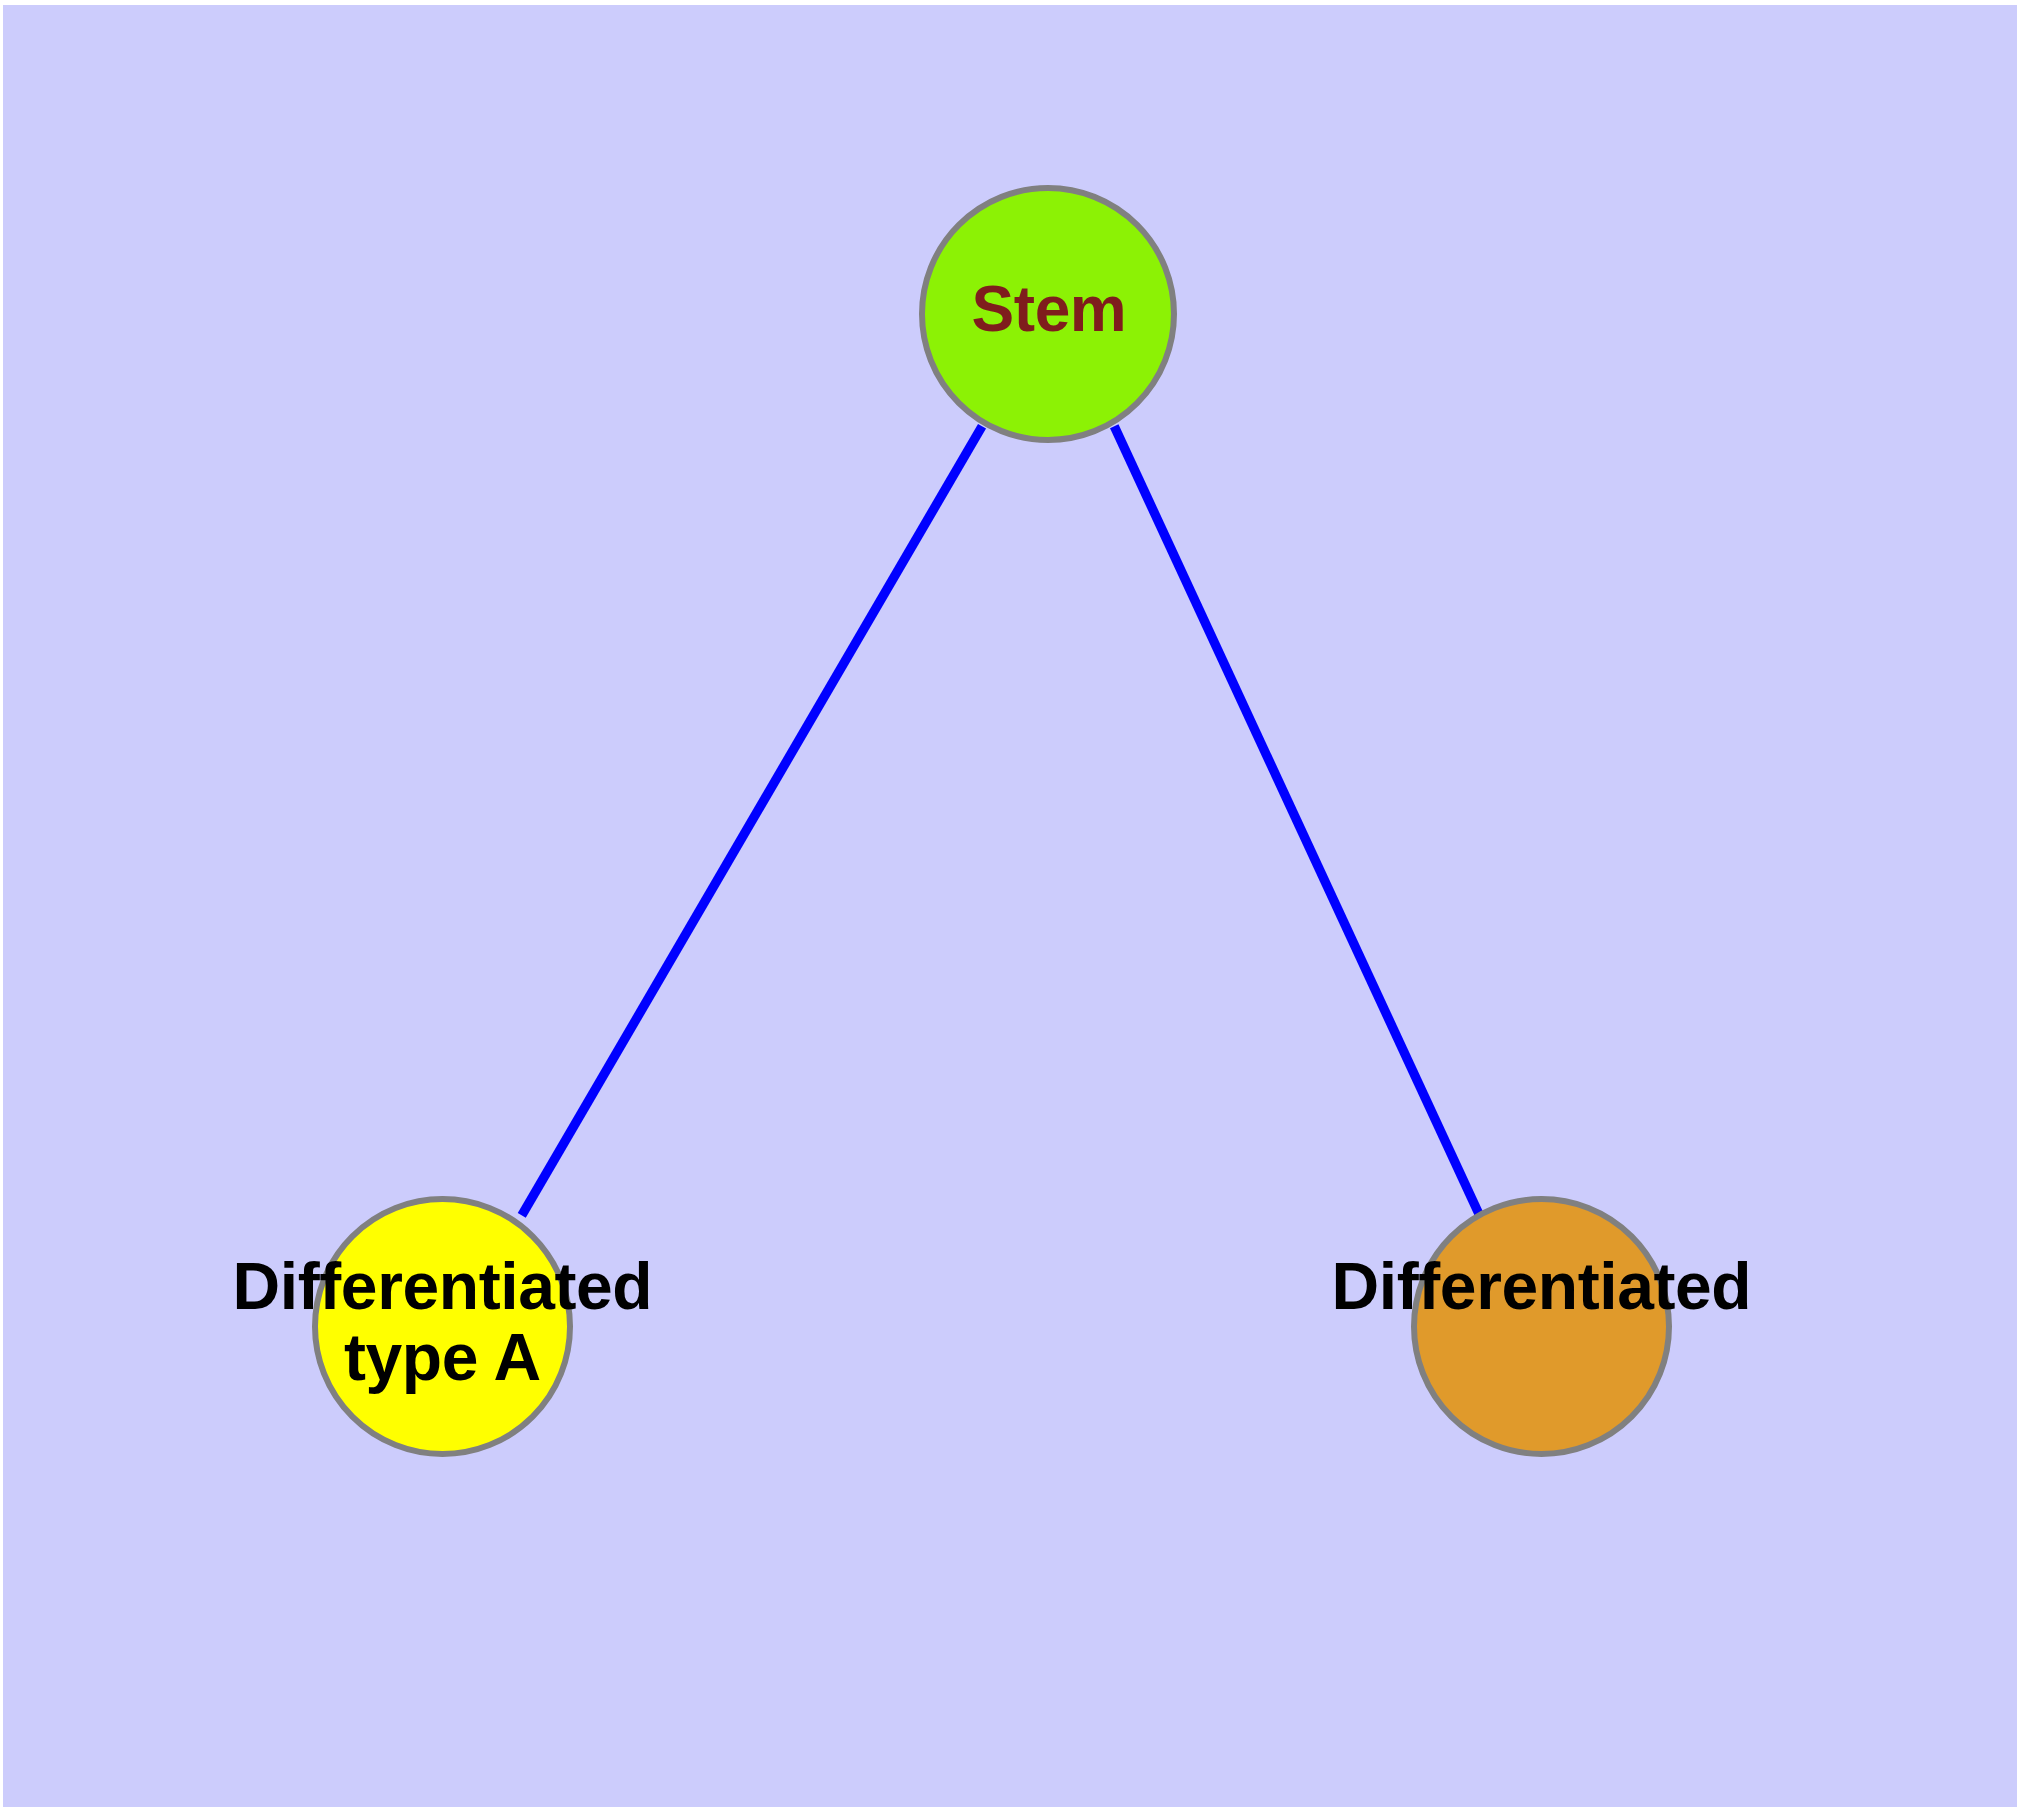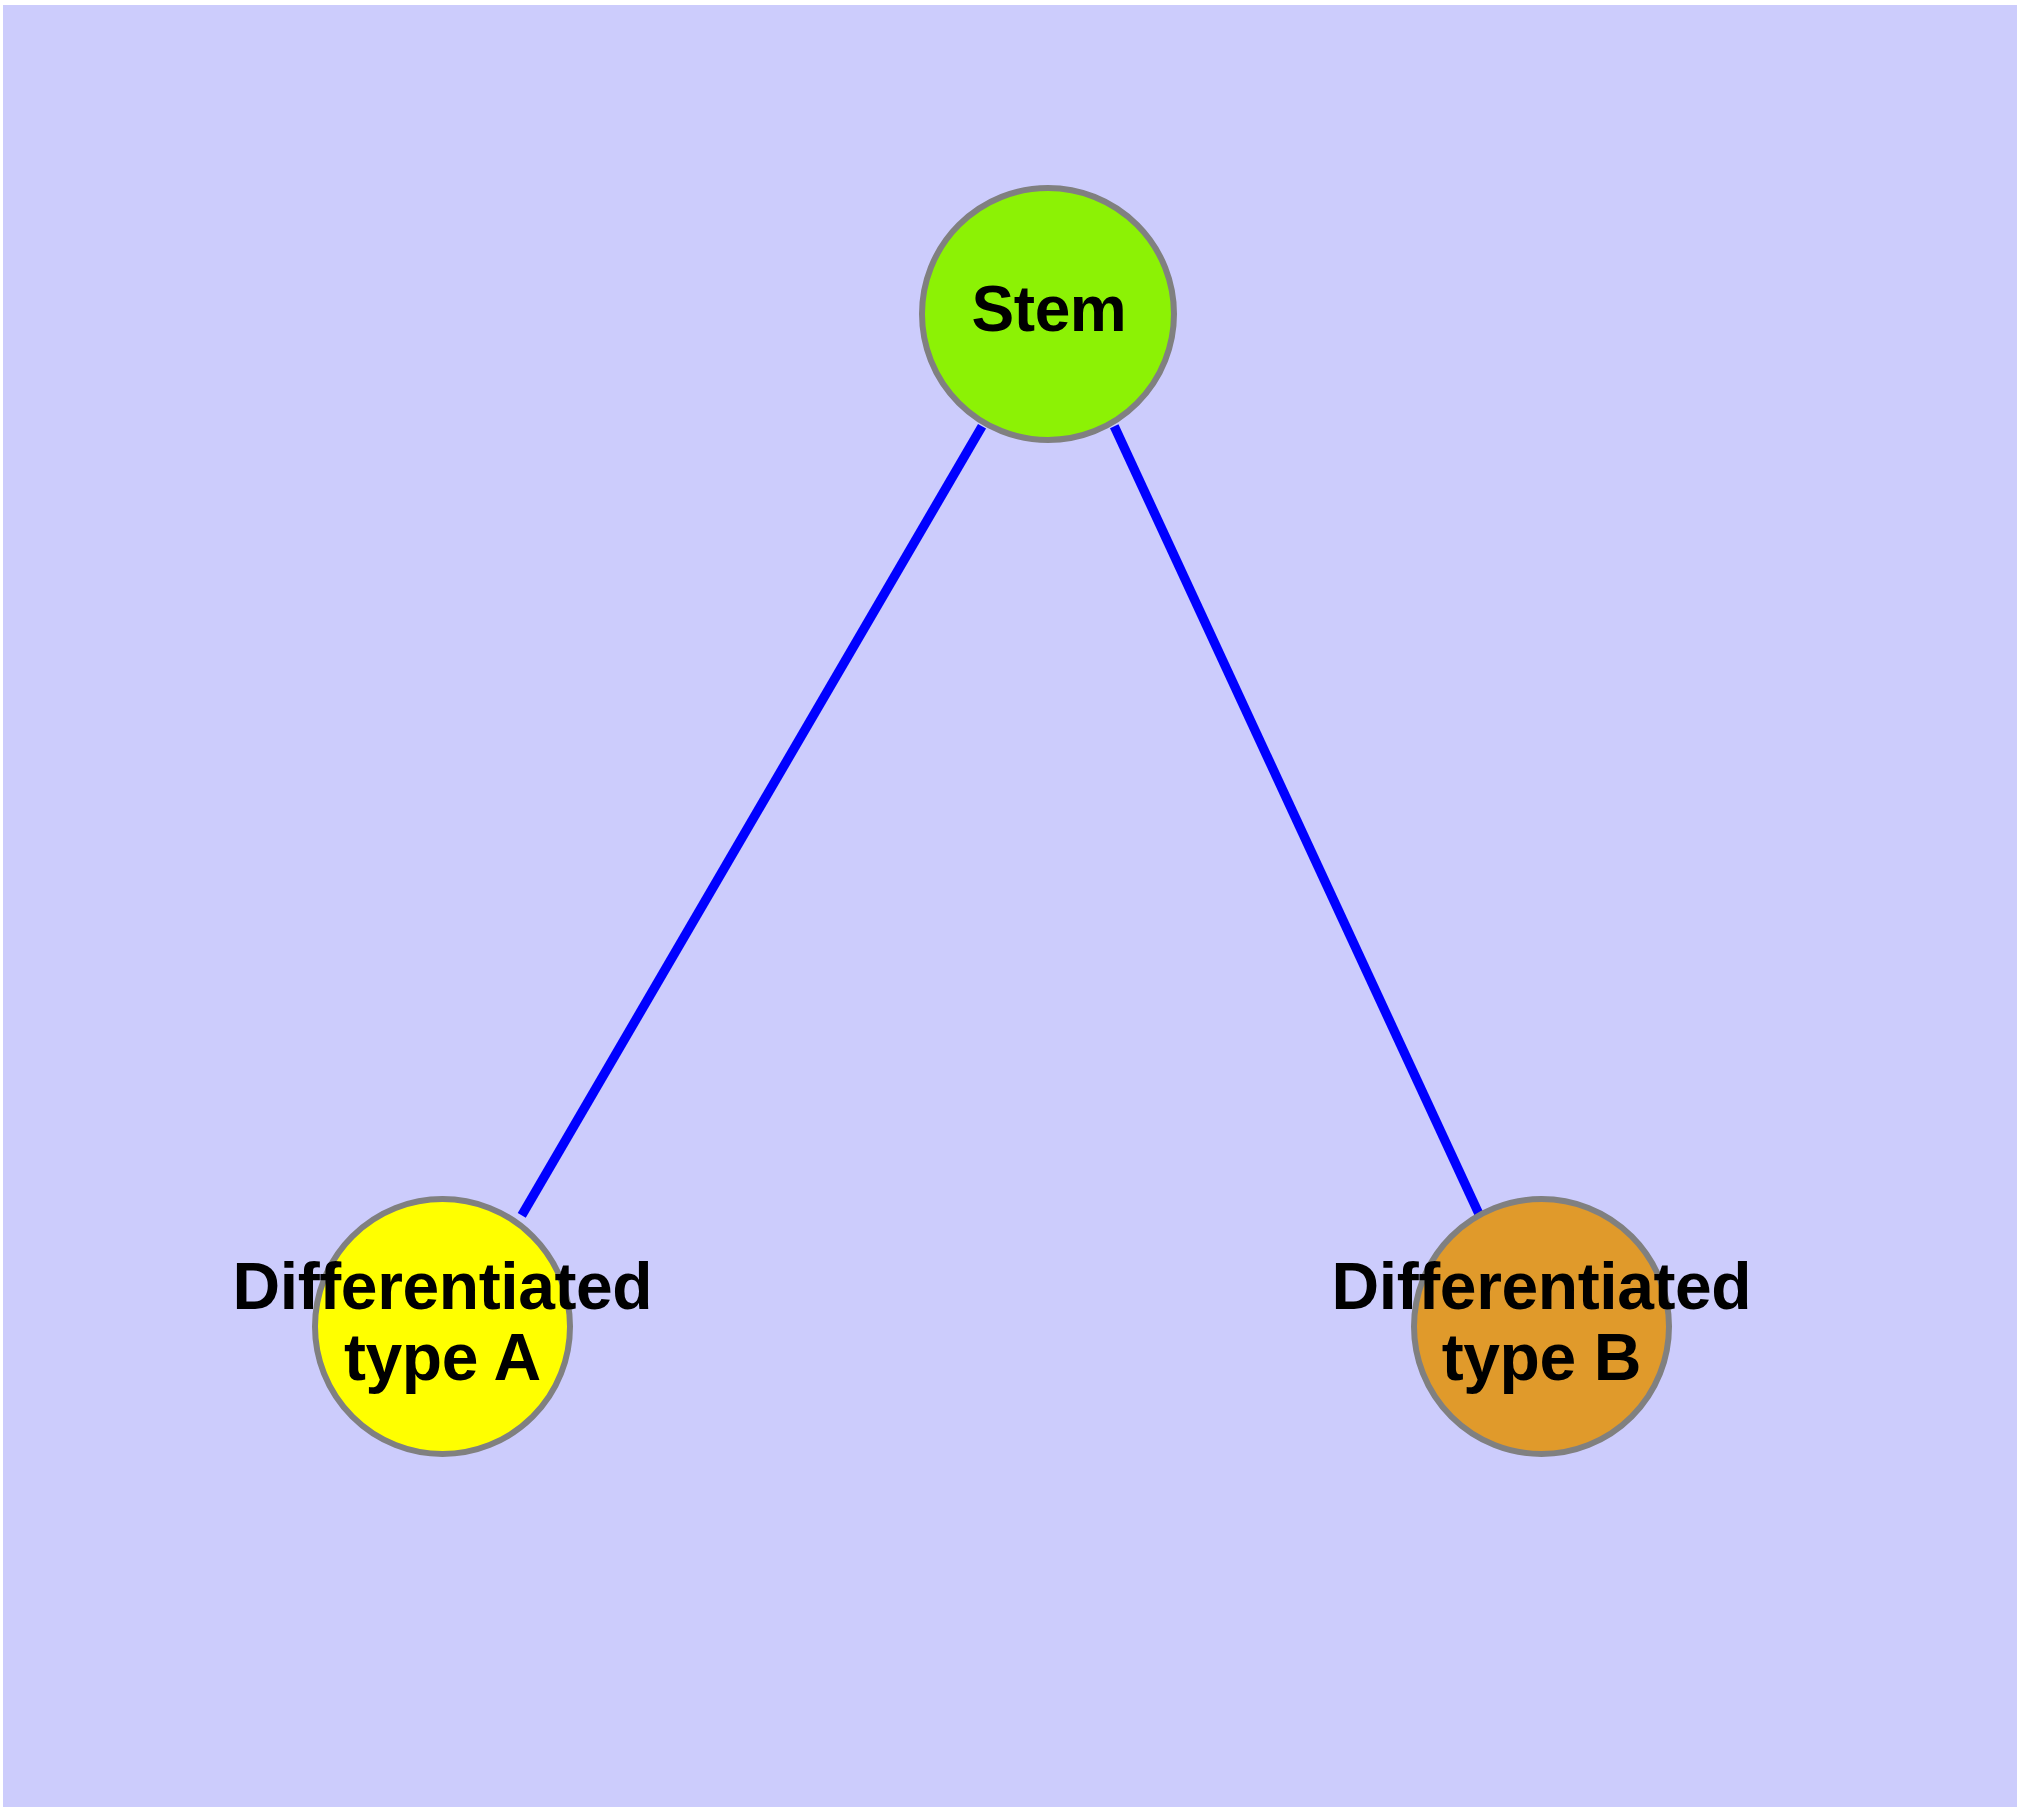--- a/index.html
+++ b/index.html
@@ -120,22 +120,22 @@
       <line x1="1155" y1="497" x2="612" y2="1428" stroke="#0000ff" stroke-width="11" stroke-linecap="butt"></line>
       <line x1="1311" y1="497" x2="1742" y2="1428" stroke="#0000ff" stroke-width="11" stroke-linecap="butt"></line>
     </svg>
 
     <div id="node-layer">
 
       <div class="node" id="node-stem" style="background: rgb(140, 242, 5); border-color: rgb(128, 128, 128); border-width: 6px; left: 916px; top: 180px; width: 258px; height: 258px;"></div>
       <div class="node" id="node-diff-a" style="background: rgb(255, 255, 0); border-color: rgb(128, 128, 128); border-width: 6px; left: 309px; top: 1191px; width: 261px; height: 261px;"></div>
       <div class="node" id="node-diff-b" style="background: rgb(224, 154, 43); border-color: rgb(128, 128, 128); border-width: 6px; left: 1408px; top: 1191px; width: 261px; height: 261px;"></div>
 
-      <div class="node-label" id="label-stem" style="color: #000000;">Stem</div>
+      <div class="node-label" id="label-stem" style="color: #7f1d1d;">Stem</div>
 
       <div class="node-label" id="label-diff-a" style="color: rgb(0, 0, 0);"><span>Differentiated</span><br><span>type A</span></div>
 
-      <div class="node-label" id="label-diff-b" style="color: rgb(0, 0, 0);"><span>Differentiated</span><br><span>type B</span></div>
+      <div class="node-label" id="label-diff-b" style="color: rgb(0, 0, 0);"><span>Differentiated</span><br></div>
 
     </div>
   </div>
 </div>
 
 
 </body></html>

